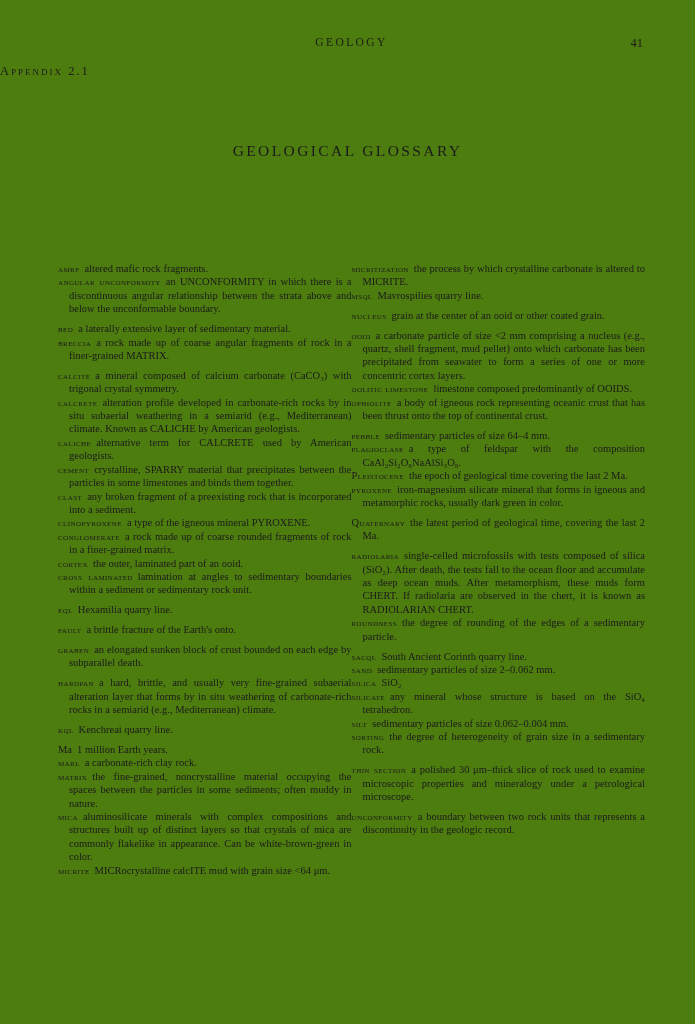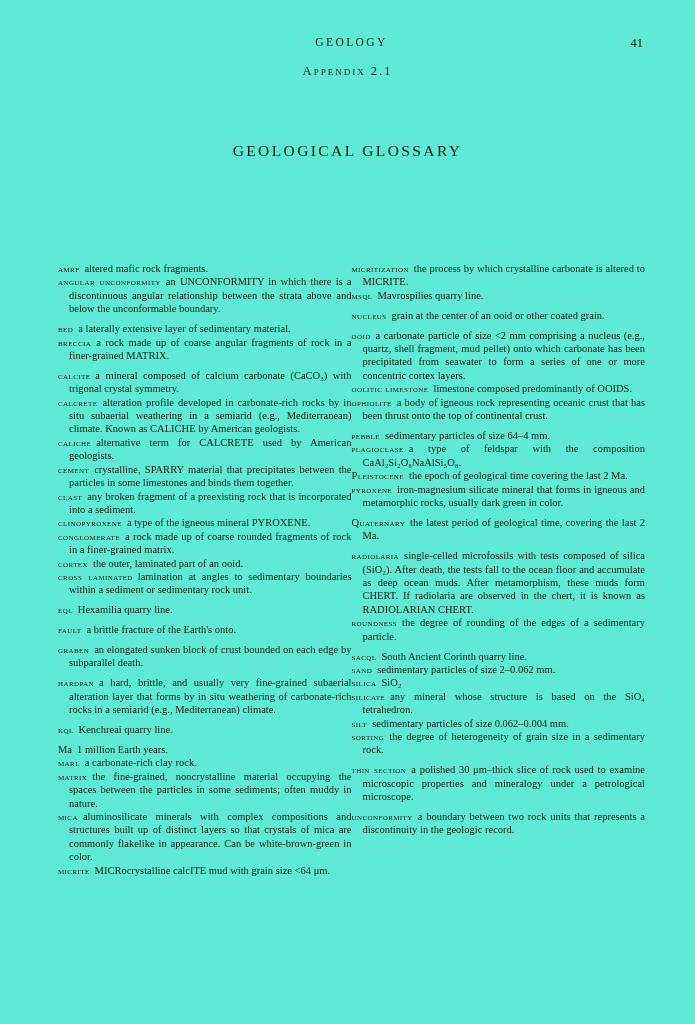--- a/index.html
+++ b/index.html
@@ -1,21 +1,21 @@
 <!DOCTYPE html>
 <html lang="en"><head>
 <meta charset="utf-8">
 <style>
   html, body { margin: 0; padding: 0; background: #e8e8e6; }
   .page {
     position: relative;
     width: 695px;
     height: 1024px;
     margin: 0 auto;
-    background: #5eead4;
+    background: #4d7c0f;
     color: #1b1b1b;
     font-family: "Liberation Serif", "DejaVu Serif", serif;
     overflow: hidden;
   }
   .running-head-row {
     position: absolute;
     top: 36px;
     left: 58px;
     right: 50px;
     height: 16px;
@@ -30,21 +30,21 @@
   .page-number {
     position: absolute;
     right: 2px;
     top: 0;
     font-size: 12.5px;
   }
   .appendix-label {
     position: absolute;
     top: 64px;
     left: 0; right: 0;
-    text-align: center;
+    text-align: left;
     font-variant: small-caps;
     font-size: 12.5px;
     letter-spacing: 2px;
   }
   .page-title {
     position: absolute;
     top: 118px;
     left: 0; right: 0;
     text-align: center;
     font-size: 15.5px;

